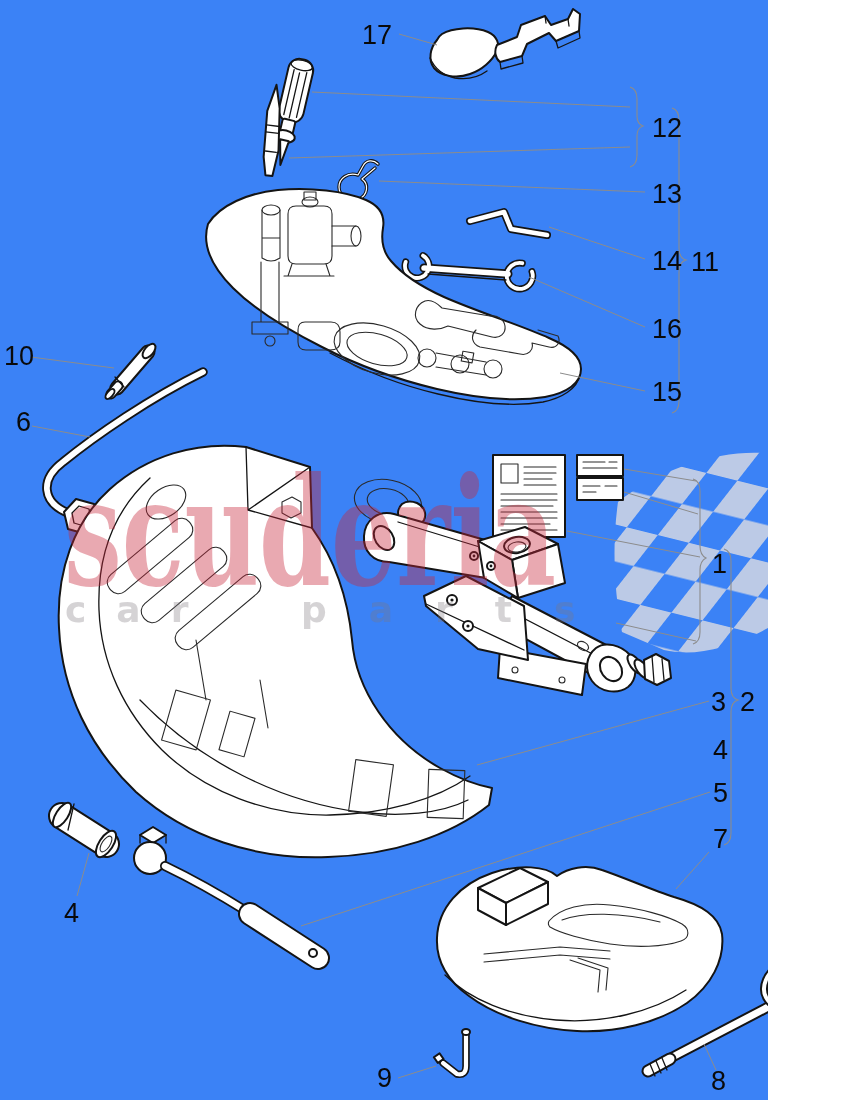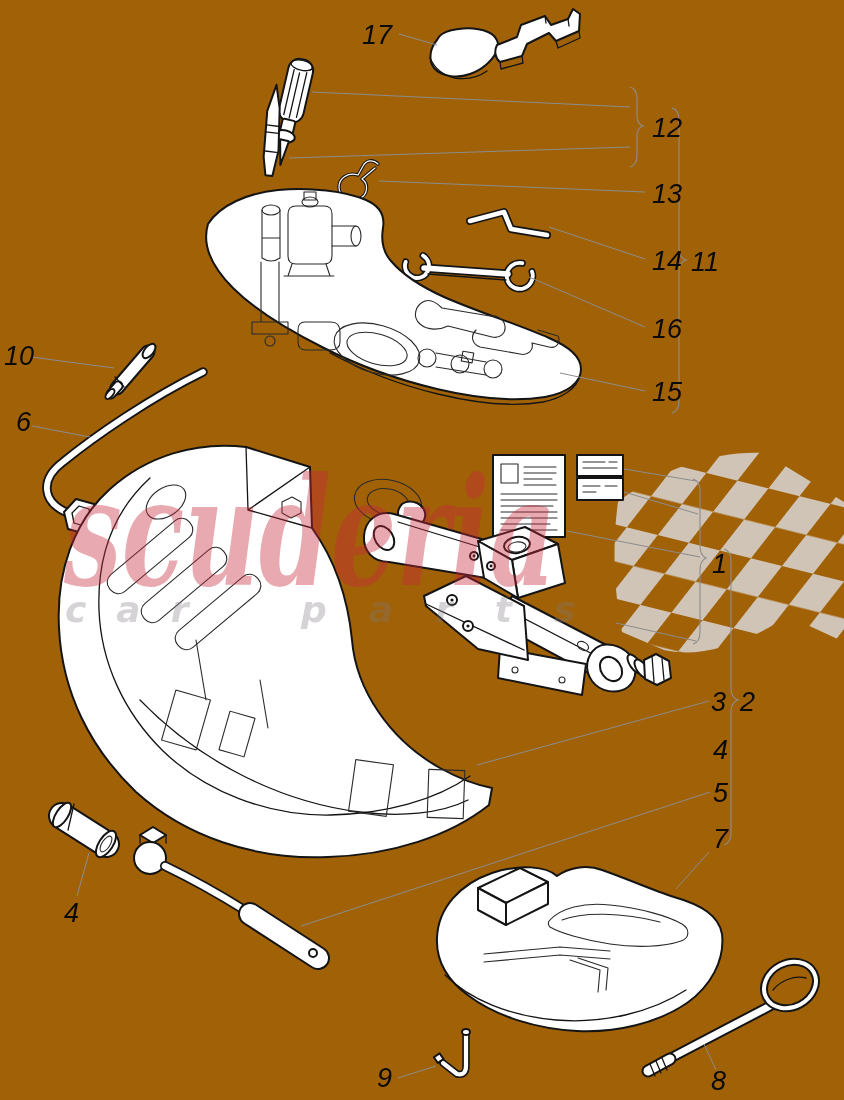--- a/index.html
+++ b/index.html
@@ -1,17 +1,17 @@
 <!DOCTYPE html>
 <html><head>
 <meta charset="utf-8">
 <style>
   html,body{margin:0;padding:0;background:#ffffff;}
-  .stage{position:relative;width:844px;height:1100px;background:#a16207;overflow:hidden;
-         font-family:"Liberation Sans", sans-serif;font-style:italic;}
+  .stage{position:relative;width:768px;height:1100px;background:#3b82f6;overflow:hidden;
+         font-family:"Liberation Sans", sans-serif;}
   svg{display:block}
   .part{fill:#ffffff;stroke:#141414;stroke-width:2;stroke-linejoin:round;stroke-linecap:round;}
   .thick{fill:none;stroke:#141414;stroke-linejoin:round;stroke-linecap:round;}
   .core{fill:none;stroke:#ffffff;stroke-linejoin:round;stroke-linecap:round;}
   .detail{fill:none;stroke:#141414;stroke-width:1.3;stroke-linejoin:round;stroke-linecap:round;}
   .lite{fill:none;stroke:#2a2a2a;stroke-width:1.1;stroke-linejoin:round;stroke-linecap:round;}
   .leader{fill:none;stroke:#8c8c8c;stroke-width:1;}
   .brace{fill:none;stroke:#8c8c8c;stroke-width:1.1;}
   .lbl{font-family:"Liberation Sans",sans-serif;font-size:27px;fill:#0a0a0a;}
   .wm-brand{font-family:"DejaVu Serif",serif;font-weight:bold;}

